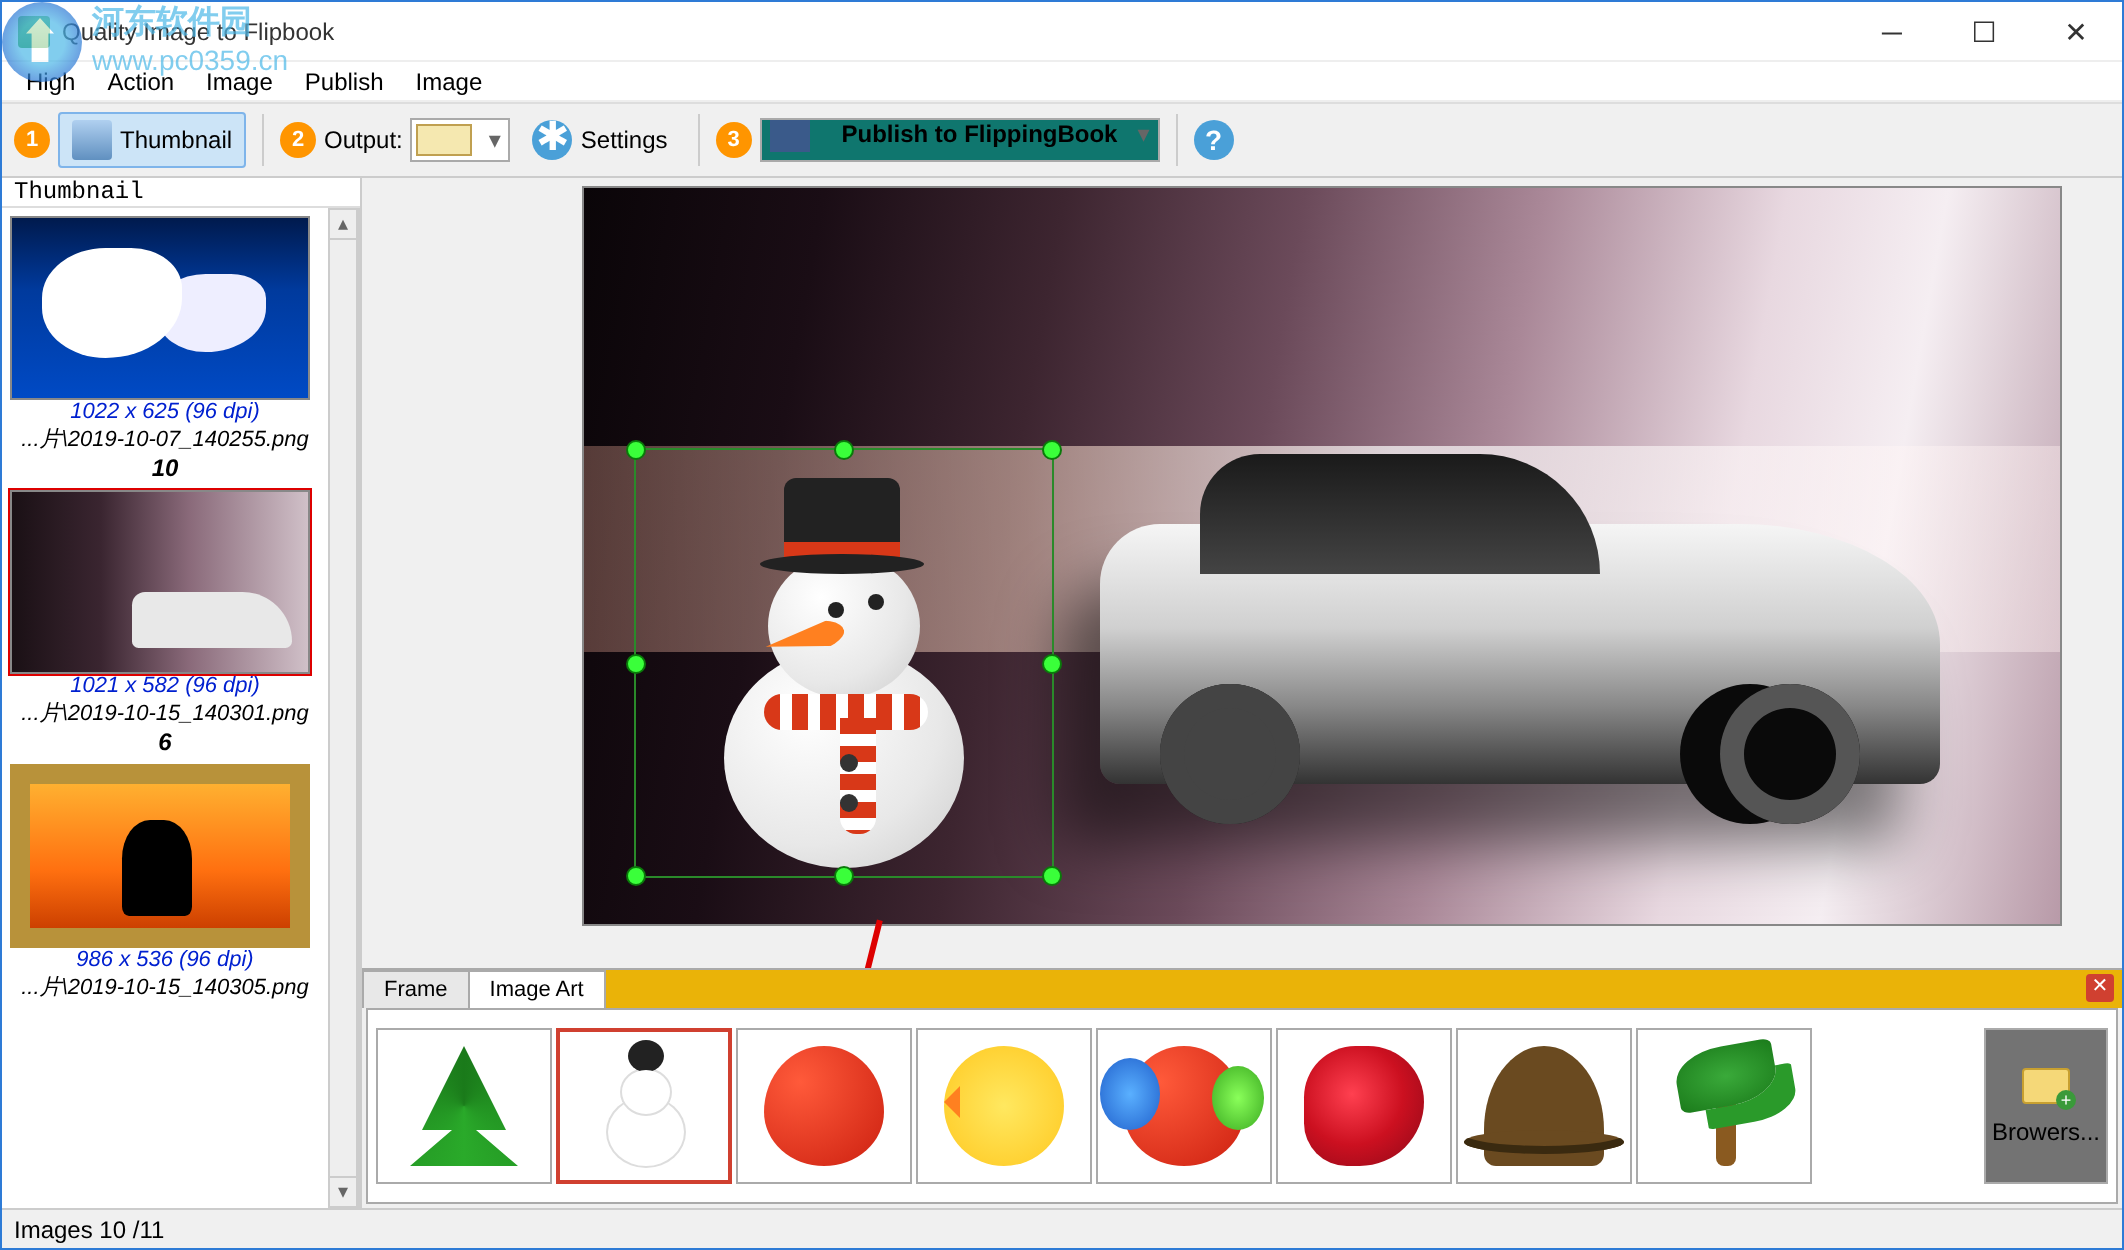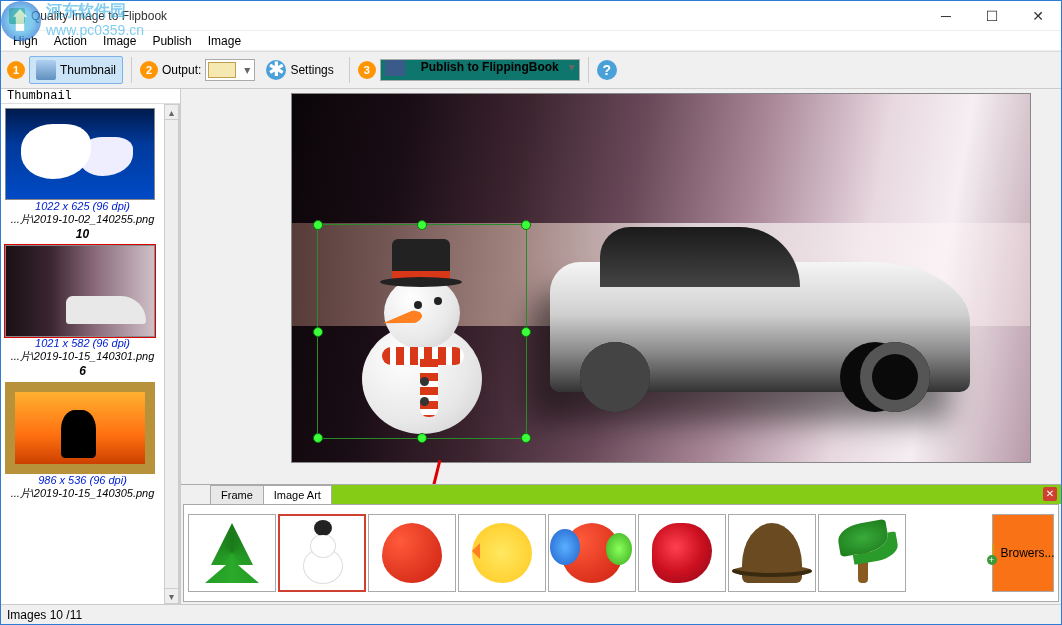--- a/index.html
+++ b/index.html
@@ -94,21 +94,21 @@
 .snowman .scarf { position:absolute; top:108px; left:40px; width:82px; height:18px; background:repeating-linear-gradient(90deg, #d83818 0 8px, #fff 8px 14px); border-radius:10px; }
 .snowman .scarf::after { content:""; position:absolute; top:12px; left:38px; width:18px; height:58px; background:repeating-linear-gradient(#d83818 0 8px, #fff 8px 14px); border-radius:0 0 8px 8px; }
 .snowman .btn { position:absolute; width:9px; height:9px; background:#333; border-radius:50%; }
 .snowman .b1 { top:138px; left:78px; } .snowman .b2 { top:158px; left:78px; }
 
 .arrow { position:absolute; left:248px; top:370px; width:3px; height:78px; background:#d00; transform:rotate(14deg); z-index:5; }
 .arrow::after { content:""; position:absolute; bottom:-2px; left:-6px; border:8px solid transparent; border-top-color:#d00; }
 
 
 .bottom-panel { height:120px; border-top:1px solid #aaa; background:#f0f0f0; display:flex; flex-direction:column; }
-.tab-row { display:flex; background:#84cc16; position:relative;margin-left:29px; }
+.tab-row { display:flex; background:#eab308; position:relative; }
 .tab { padding:3px 10px; border:1px solid #aaa; border-bottom:none; background:#e8e8e8; font-size:11px; margin-right:-1px; }
 .tab.active { background:#fff; position:relative; z-index:1; }
 .tab-close { position:absolute; right:4px; top:2px; width:14px; height:14px; background:#d04030; color:#fff; font-size:10px; text-align:center; line-height:14px; border-radius:2px; }
 .clip-row { flex:1; background:#fff; border:1px solid #aaa; margin:0 2px 2px; display:flex; align-items:center; gap:0; padding:4px; }
 .clip-strip { flex:1; display:flex; gap:2px; overflow:hidden; }
 .clip { width:88px; height:78px; border:1px solid #aaa; display:flex; align-items:center; justify-content:center; background:#fff; }
 .clip.selected { border:2px solid #d04030; }
 .clip-ico { width:60px; height:60px; }
 .ci-tree { background: conic-gradient(#1a7a1a, #2aaa2a, #1a7a1a); clip-path: polygon(50% 0, 85% 70%, 60% 70%, 95% 100%, 5% 100%, 40% 70%, 15% 70%); }
 .ci-snow { position:relative; }
@@ -118,21 +118,21 @@
 .ci-balloon.multi::before { content:""; position:absolute; left:-12px; top:6px; width:30px; height:36px; background:radial-gradient(#5ab0ff,#2060cc); border-radius:50%; }
 .ci-balloon.multi::after { content:""; position:absolute; right:-10px; top:10px; width:26px; height:32px; background:radial-gradient(#8aff5a,#3aaa20); border-radius:50%; }
 .ci-chick { background: radial-gradient(#ffe860, #ffc820); border-radius:50%; position:relative; }
 .ci-chick::after { content:""; position:absolute; top:20px; left:-8px; border:8px solid transparent; border-right-color:#ff8020; }
 .ci-rose { background: radial-gradient(circle at 40% 40%, #ff4050, #cc1020 50%, #8a0818); border-radius:48% 52% 60% 40%; }
 .ci-hat { background:#6a4a20; border-radius:50% 50% 10% 10% / 70% 70% 10% 10%; position:relative; }
 .ci-hat::after { content:""; position:absolute; bottom:6px; left:-10px; right:-10px; height:12px; background:#6a4a20; border-radius:50%; box-shadow:0 -4px 0 #3a2a10 inset; }
 .ci-palm { position:relative; }
 .ci-palm::before { content:""; position:absolute; bottom:0; left:26px; width:10px; height:36px; background:#8a5a20; border-radius:4px; }
 .ci-palm::after { content:""; position:absolute; top:0; left:6px; width:50px; height:30px; background:radial-gradient(#3aaa3a,#1a7a1a); border-radius:50% 10% 50% 10%; transform:rotate(-10deg); box-shadow: 10px 12px 0 -2px #2a9a2a; }
-.browse-btn { width:62px; height:78px; border:1px solid #aaa; background:#f97316; display:flex; align-items:center; justify-content:center; gap:7px; font-size:11px; }
+.browse-btn { width:62px; height:78px; border:1px solid #aaa; background:#737373; display:flex; flex-direction:column; align-items:center; justify-content:center; gap:7px; font-size:11px; }
 .browse-btn .folder-ico { width:24px; height:18px; background:#f5d878; border:1px solid #c8a030; border-radius:2px; position:relative; }
 .browse-btn .folder-ico::after { content:"+"; position:absolute; right:-4px; bottom:-4px; width:10px; height:10px; background:#3a9a3a; color:#fff; font-size:9px; text-align:center; line-height:10px; border-radius:50%; }
 
 
 .statusbar { height:20px; border-top:1px solid #ccc; background:#f0f0f0; display:flex; align-items:center; padding:0 6px; font-size:11px; }
 </style>
 </head>
 <body>
 
 <div class="watermark">
@@ -184,21 +184,21 @@
 </div>
 
 <div class="main">
   <div class="sidebar">
     <div class="sidebar-hdr">Thumbnail</div>
     <div style="display:flex; flex:1; overflow:hidden;">
       <div class="thumbs">
         <div class="thumb-wrap">
           <div class="thumb-img sky"></div>
           <div class="thumb-meta">1022 x 625 (96 dpi)</div>
-          <div class="thumb-path">...片\2019-10-02_140255.png</div>
+          <div class="thumb-path">...片\2019-10-07_140255.png</div>
           <div class="thumb-num">10</div>
         </div>
         <div class="thumb-wrap selected">
           <div class="thumb-img car"></div>
           <div class="thumb-meta">1021 x 582 (96 dpi)</div>
           <div class="thumb-path">...片\2019-10-15_140301.png</div>
           <div class="thumb-num">6</div>
         </div>
         <div class="thumb-wrap">
           <div class="thumb-img frame"></div>

